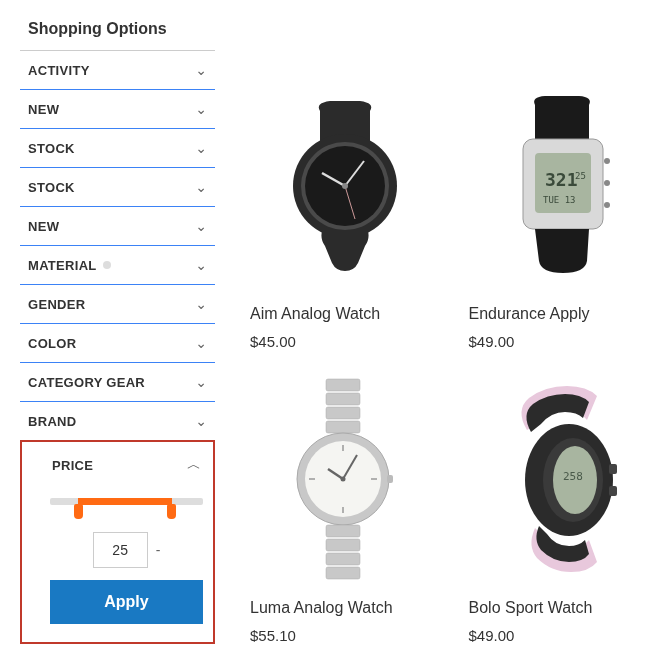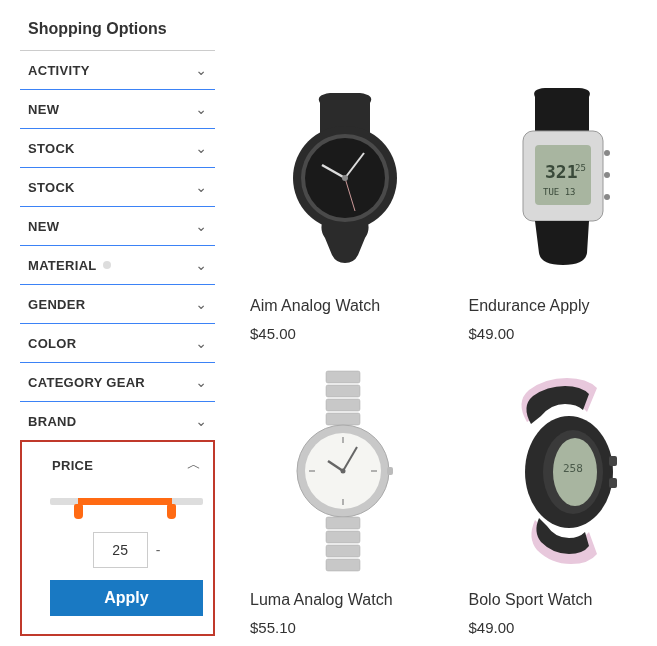--- a/index.html
+++ b/index.html
@@ -17,21 +17,21 @@
     .price-title { font-size: 13px; font-weight: 600; color: #333; letter-spacing: 0.3px; }
     .slider-area { position: relative; height: 24px; margin: 6px 0 14px 0; }
     .slider-track { position: absolute; top: 4px; left: 0; right: 0; height: 7px; background: #ddd; border-radius: 2px; }
     .slider-fill { position: absolute; top: 4px; left: 18%; right: 20%; height: 7px; background: #ff6a13; }
     .slider-handle { position: absolute; top: 10px; width: 9px; height: 15px; background: #ff6a13; border-radius: 2px 2px 4px 4px; cursor: grab; }
     .slider-handle.left { left: 18%; margin-left: -4px; }
     .slider-handle.right { right: 20%; margin-right: -4px; }
     .range-inputs { display: flex; align-items: center; justify-content: center; gap: 8px; margin-bottom: 12px; }
     .range-input { width: 55px; height: 36px; border: 1px solid #ccc; text-align: center; font-size: 14px; color: #333; }
     .range-sep { color: #666; font-size: 14px; }
-    .apply-btn { width: 100%; height: 36px; background: #1979c3; color: #fff; border: none; font-size: 16px; font-weight: 600; cursor: pointer; }
+    .apply-btn { width: 100%; height: 44px; background: #1979c3; color: #fff; border: none; font-size: 16px; font-weight: 600; cursor: pointer; }
     .products { display: grid; grid-template-columns: 1fr 1fr; gap: 25px 30px; flex: 1; padding-top: 10px; }
     .product { }
     .product-img { width: 180px; height: 210px; display: flex; align-items: center; justify-content: center; margin-bottom: 14px; }
     .product-name { font-size: 16px; color: #333; margin-bottom: 10px; }
     .product-price { font-size: 15px; font-weight: 400; color: #333; }
     svg { display: block; }
   </style>
 </head>
 <body>
 

